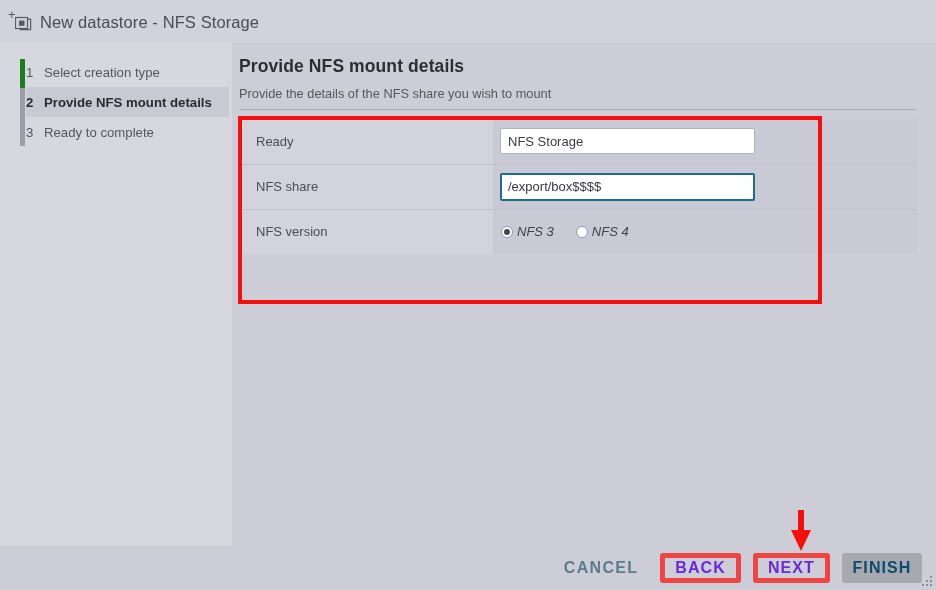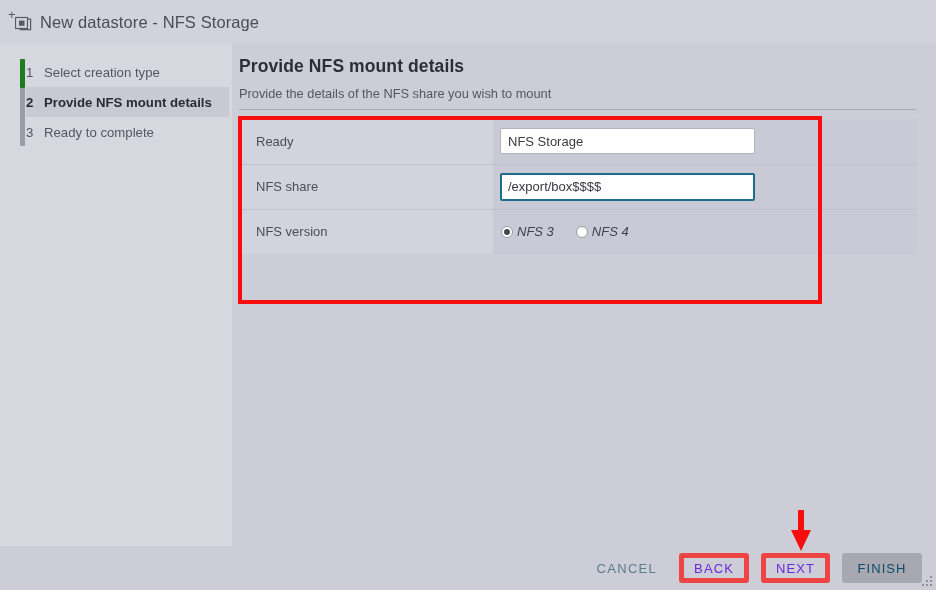--- a/index.html
+++ b/index.html
@@ -247,23 +247,23 @@
     background: #cdcdd8;
     display: flex;
     align-items: center;
     justify-content: flex-end;
     padding-right: 14px;
     gap: 12px;
   }
 
   .btn {
     font-family: "Liberation Sans", sans-serif;
-    font-size: 13px;
+    font-size: 16px;
     letter-spacing: 1.1px;
-    font-weight: normal;
+    font-weight: bold;
     background: transparent;
     border: none;
     cursor: pointer;
     height: 30px;
     padding: 0 10px;
     color: #3a7f99;
     border-radius: 3px;
   }
   .btn.link { color: #5b7c8c; letter-spacing: 1.3px; }
   .btn.outline {

